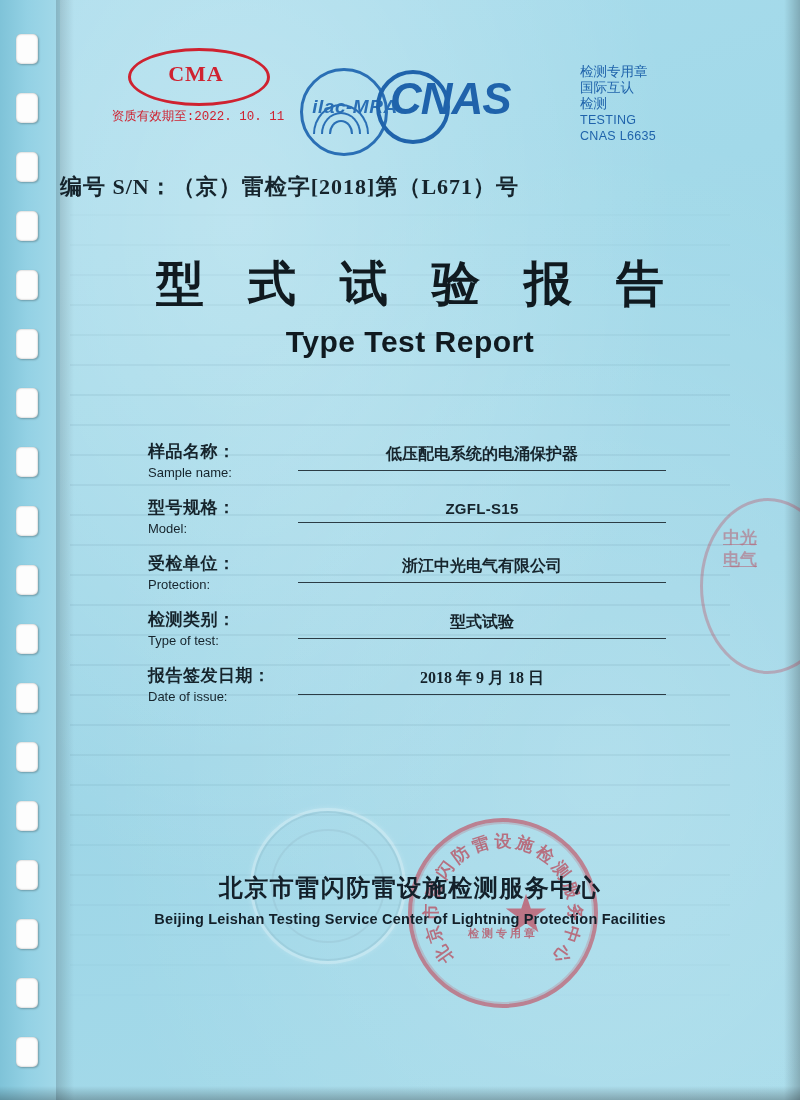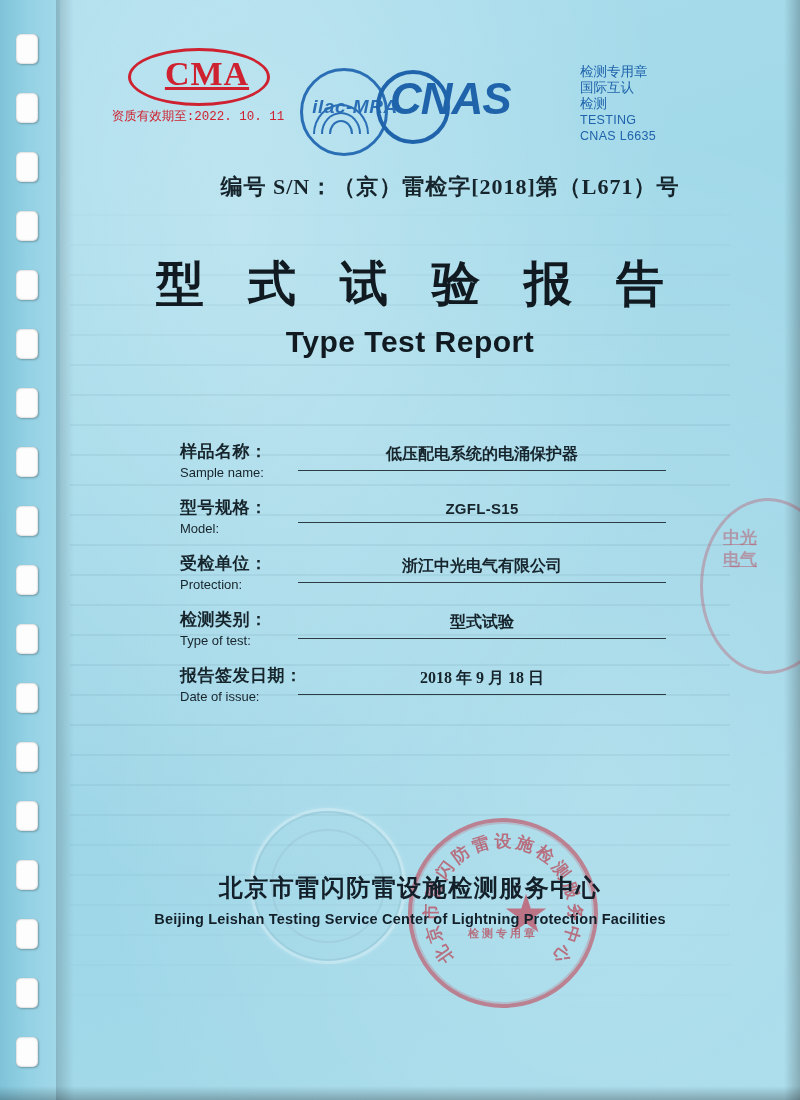--- a/index.html
+++ b/index.html
@@ -59,24 +59,24 @@
   
   #cma{position:absolute;left:38px;top:8px;width:200px;text-align:center;color:#cf2230;}
   #cma .mark{
     position:relative;width:140px;height:56px;margin:0 auto;
   }
   #cma .oval{
     position:absolute;left:0;top:0;width:136px;height:52px;
     border:3.5px solid #cf2230;border-radius:50%/50%;
   }
   #cma .letters{
-    position:absolute;left:11px;top:0;width:136px;height:52px;
-    font-family:"Liberation Serif", serif;
-    font-weight:bold;font-size:34px;letter-spacing:1px;
-    line-height:52px;color:#cf2230;text-decoration:underline;
+    position:absolute;left:0;top:0;width:136px;height:52px;
+    font-family:"Liberation Serif", serif;
+    font-weight:bold;font-size:22px;letter-spacing:1px;
+    line-height:52px;color:#cf2230;
   }
   #cma .num{font-size:17px;font-weight:bold;margin-top:6px;letter-spacing:.5px;}
   #cma .valid{font-size:12.5px;margin-top:4px;letter-spacing:0;font-family:Liberation Mono, monospace;}
   
   #ilac{position:absolute;left:240px;top:26px;width:110px;height:80px;}
   #ilac .circ{
     position:absolute;left:0;top:2px;width:82px;height:82px;border-radius:50%;
     border:3px solid #2a6fb5;
   }
   #ilac .arcs{position:absolute;left:10px;top:28px;width:62px;height:40px;}
@@ -101,42 +101,42 @@
   }
   #cnas-txt{
     position:absolute;left:520px;top:24px;width:170px;color:#1f63ab;
     font-size:13px;line-height:16px;
   }
   #cnas-txt .cn{font-size:13.5px;}
   #cnas-txt .en{font-size:12.5px;letter-spacing:.3px;}
   
   #serial{
     position:absolute;left:60px;top:172px;width:700px;
-    text-align:center;font-family:"Liberation Serif", serif;
-    font-size:22px;font-weight:bold;color:#16242c;letter-spacing:1px;padding-left:40px;
+    font-family:"Liberation Serif", serif;
+    font-size:22px;font-weight:bold;color:#16242c;letter-spacing:1px;
   }
   
   #title-cn{
     position:absolute;left:60px;top:252px;width:700px;text-align:center;
     font-family:"Liberation Serif", serif;font-weight:bold;
     font-size:48px;letter-spacing:16px;color:#101a20;text-indent:16px;
   }
   #title-en{
     position:absolute;left:60px;top:325px;width:700px;text-align:center;
     font-family:"Liberation Sans", sans-serif;font-weight:bold;
     font-size:30px;letter-spacing:.5px;color:#101a20;
   }
   
   #fields{position:absolute;left:148px;top:438px;width:560px;}
   .field-row{
     position:relative;height:56px;
   }
   .field-label{
     position:absolute;left:0;top:2px;width:130px;
-    font-family:"Liberation Serif", serif;color:#16242c;margin-left:32px;
+    font-family:"Liberation Serif", serif;color:#16242c;
   }
   .field-label .cn{display:block;font-size:17px;font-weight:bold;letter-spacing:.5px;}
   .field-label .en{display:block;font-size:13px;font-weight:normal;margin-top:2px;font-family:"Liberation Sans",sans-serif;}
   .field-value{
     position:absolute;left:150px;top:6px;width:368px;
     text-align:center;font-size:16px;font-weight:bold;color:#16242c;
     font-family:"Liberation Serif", serif;
     padding-bottom:5px;
     border-bottom:1px solid #2b3c45;
   }

